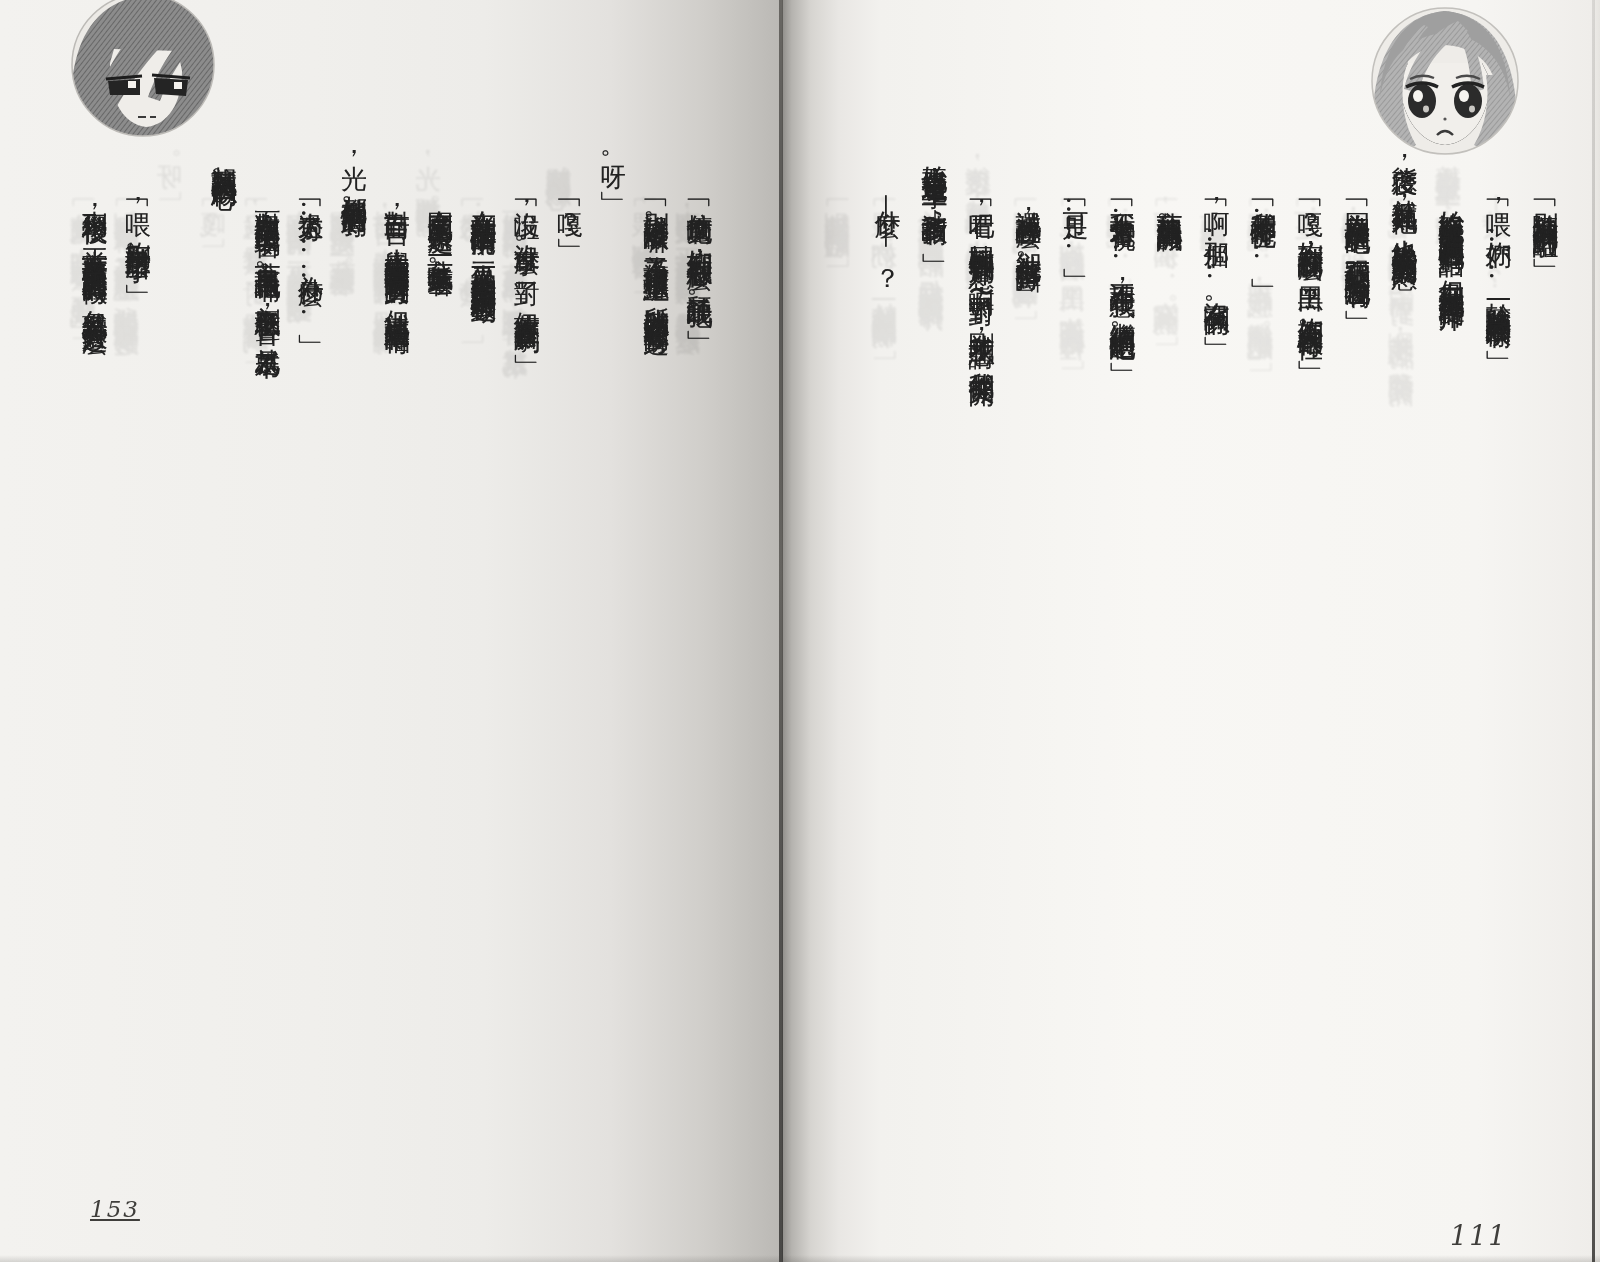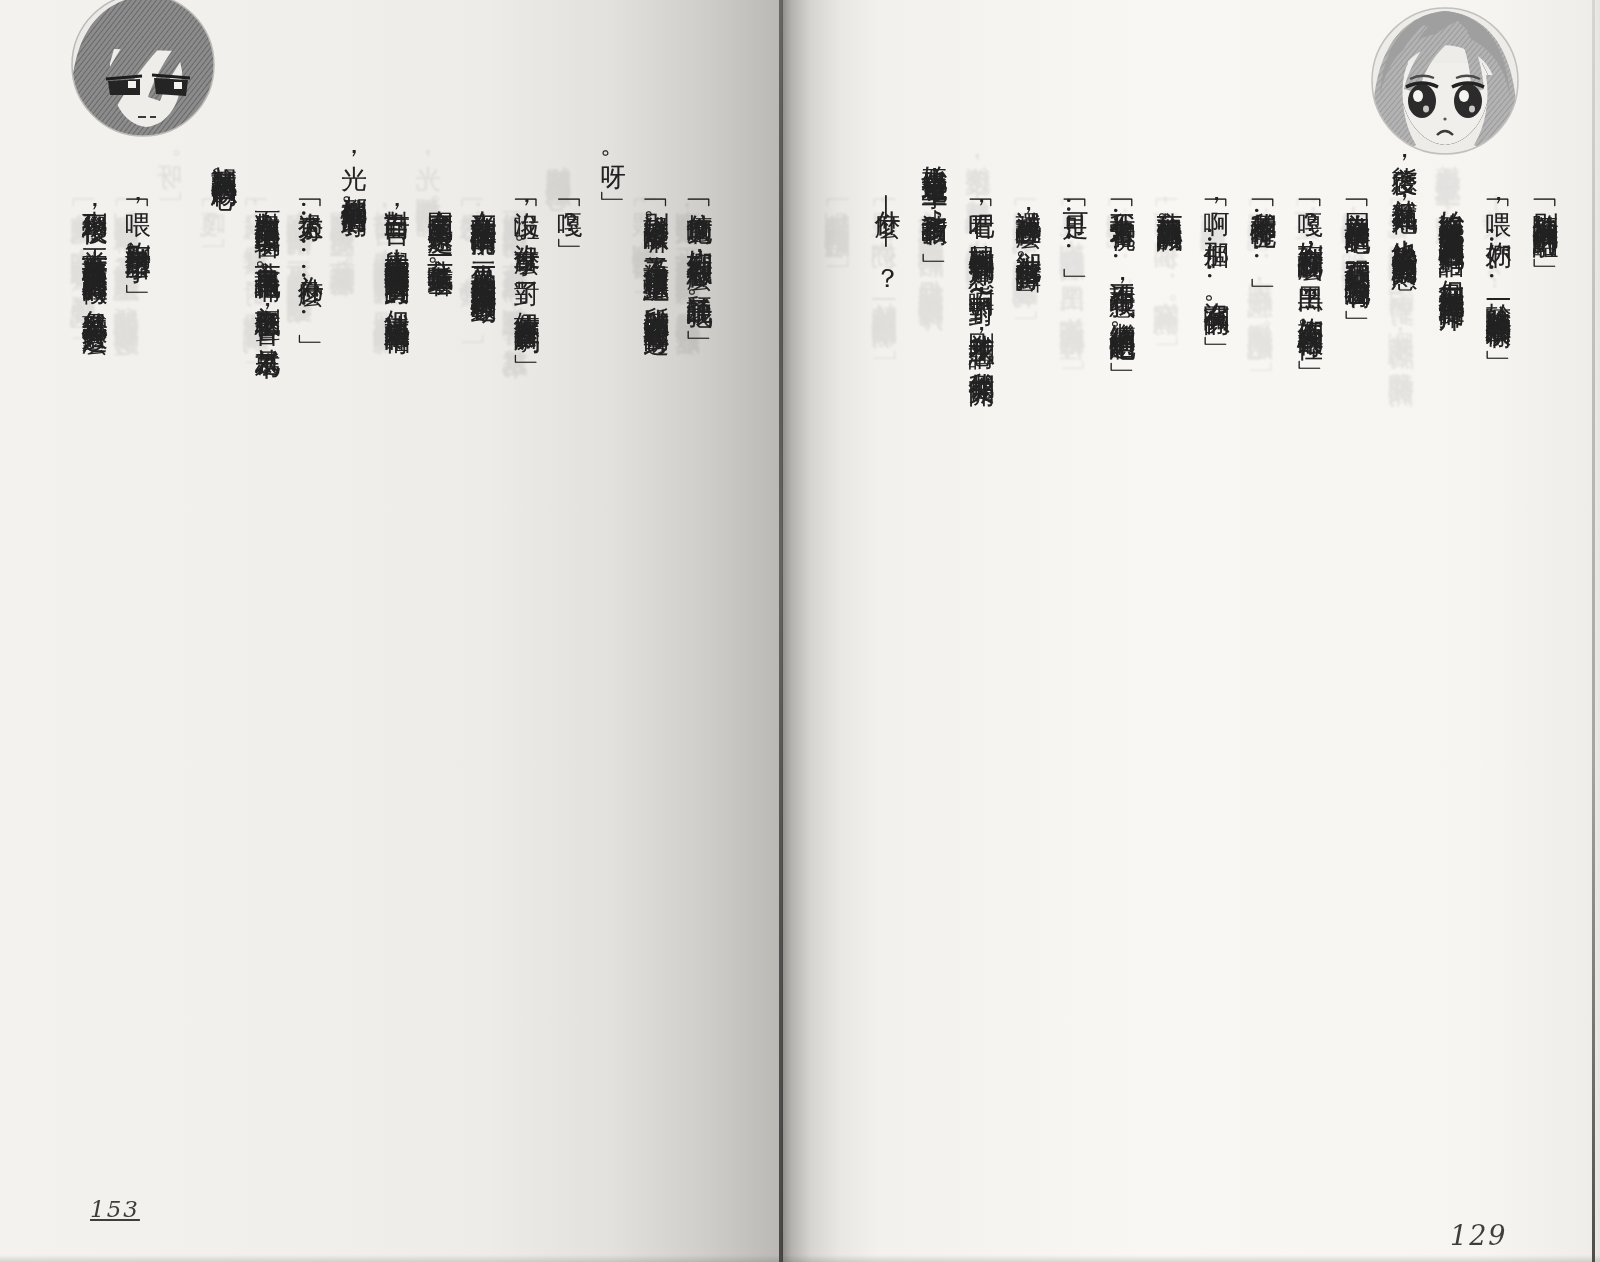--- a/index.html
+++ b/index.html
@@ -212,19 +212,19 @@
         <div class="col" style="left: 420px; top: 190px; color: rgb(34, 34, 34);">「啊，那個……沒有關係的。」</div>
         <div class="col" style="left: 373px; top: 190px; color: rgb(34, 34, 34);">言葉加強語氣對誠開口。</div>
         <div class="col" style="left: 326px; top: 190px; color: rgb(34, 34, 34);">「我不太常看電視……請不用在意我，繼續你們的話題吧。」</div>
         <div class="col" style="left: 279px; top: 190px; color: rgb(34, 34, 34);">「可是……」</div>
         <div class="col" style="left: 232px; top: 190px; color: rgb(34, 34, 34);">誠還想說些什麼，卻被七海出聲打斷。</div>
         <div class="col" style="left: 185px; top: 190px; color: rgb(34, 34, 34);">「看吧，桂同學都叫我們別介意。啊〜對了對了，剛才我忘了講，我們從今天開</div>
         <div class="col" style="left: 138px; top: 145px; color: rgb(34, 34, 34);">始也要搭這班電車上學，請多指教啊〜♪」</div>
         <div class="col" style="left: 91px; top: 190px; color: rgb(34, 34, 34);">什麼——？</div>
       </div>
 
-    <div class="pagenum" id="pagenum-right">129</div>
+    <div class="pagenum" id="pagenum-right">111</div>
   </div>
 
   <div class="seam"></div>
   <div class="edge-right"></div>
   <div class="edge-bottom"></div>
 </div>
 
 </body></html>

